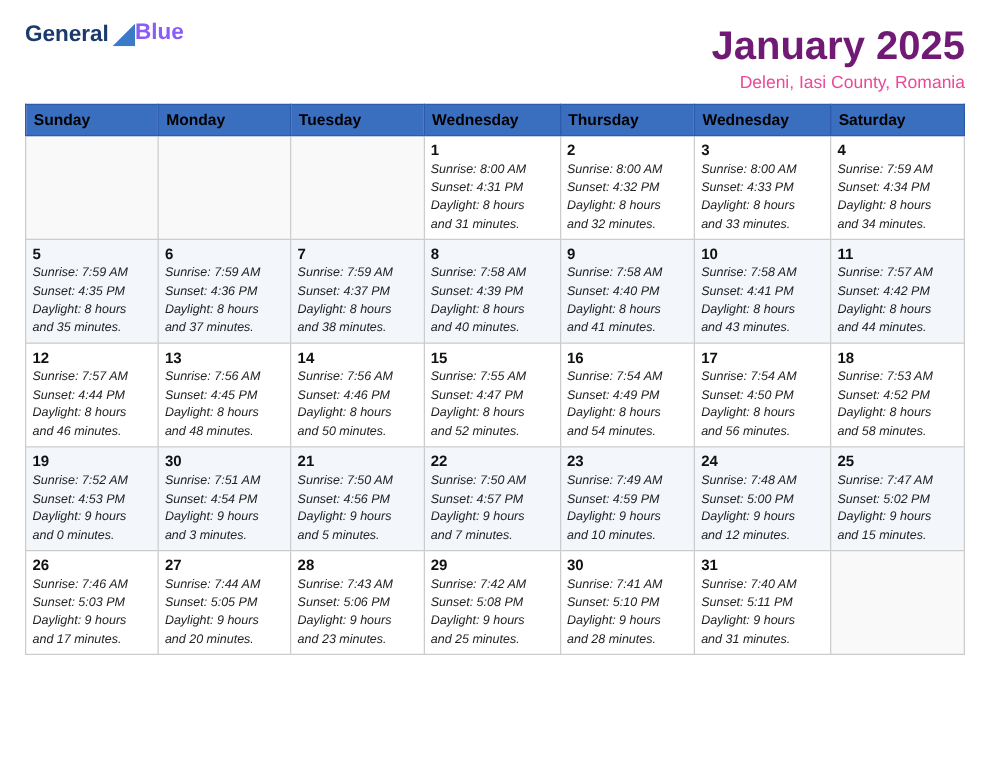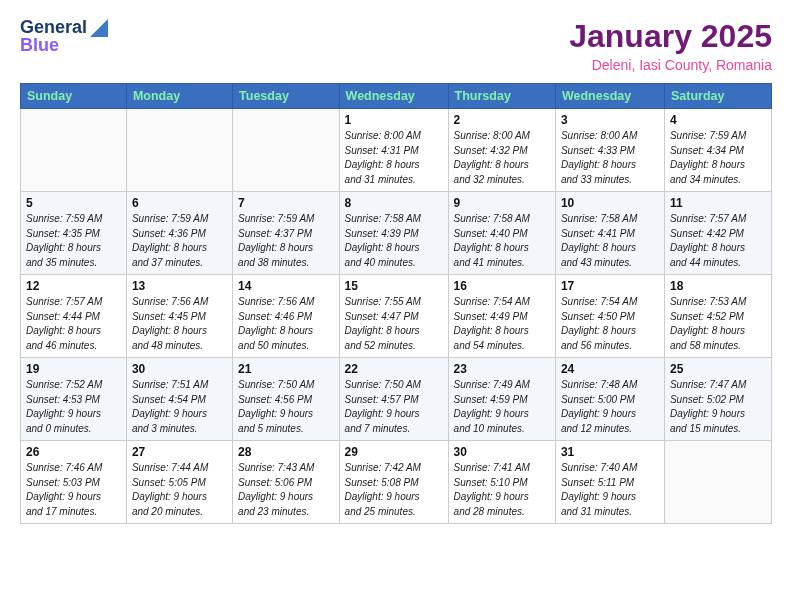--- a/index.html
+++ b/index.html
@@ -46,21 +46,21 @@
       color: #ec4899;
       margin-top: 2px;
     }
     .calendar {
       width: 100%;
       border-collapse: collapse;
       border: 1px solid #bbb;
     }
     .calendar thead tr th {
       background: #3a6ebf;
-      color: #86efac;
+      color: #000000;
       font-size: 12.5px;
       font-weight: bold;
       padding: 5px 6px;
       text-align: left;
       border: 1px solid #2d5aab;
     }
     .calendar tbody tr td {
       vertical-align: top;
       border: 1px solid #ccc;
       padding: 4px 5px;
@@ -87,21 +87,21 @@
       font-style: italic;
     }
     .empty { background: #f9f9f9 !important; }
   </style>
 </head>
 <body>
 
 <div class="page">
   <div class="header">
     <div class="logo">
-      <div style="display:flex;flex-direction:column;align-items:flex-start;">
+      <div style="display:flex;align-items:flex-start;">
         <div style="display:flex;align-items:center;">
           <span class="logo-text">General</span>
           <svg width="18" height="18" viewBox="0 0 18 18" style="margin-left:3px;margin-top:0px;">
             <polygon points="0,18 18,0 18,18" fill="#3a7ac8"></polygon>
           </svg>
         </div>
         <span class="logo-text blue" style="color:#8b5cf6;margin-top:-2px;">Blue</span>
       </div>
     </div>
     <div class="title-block">

